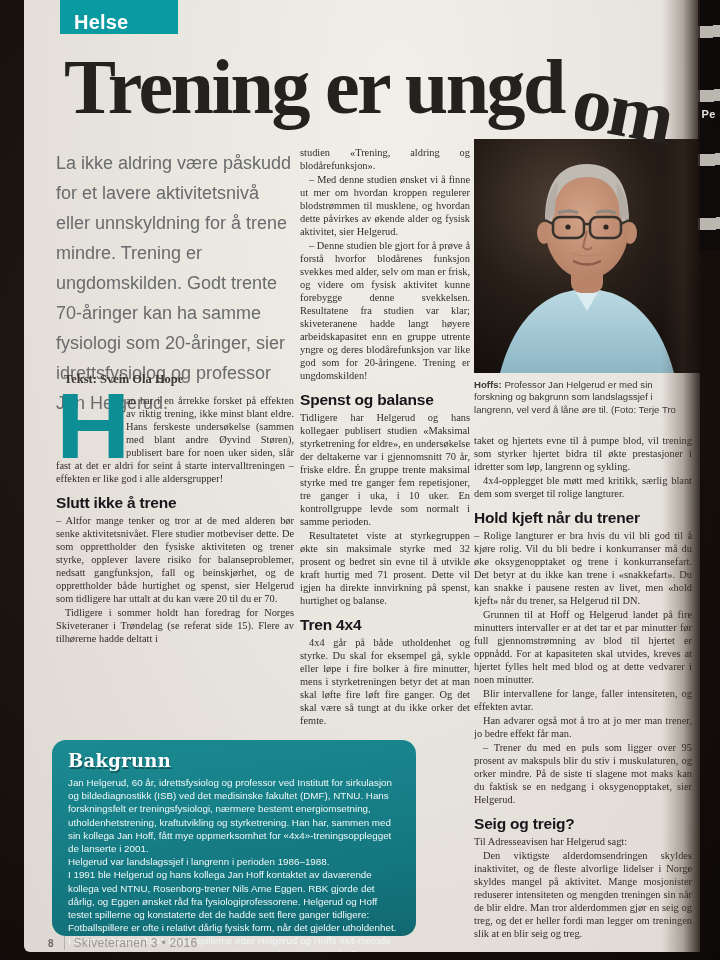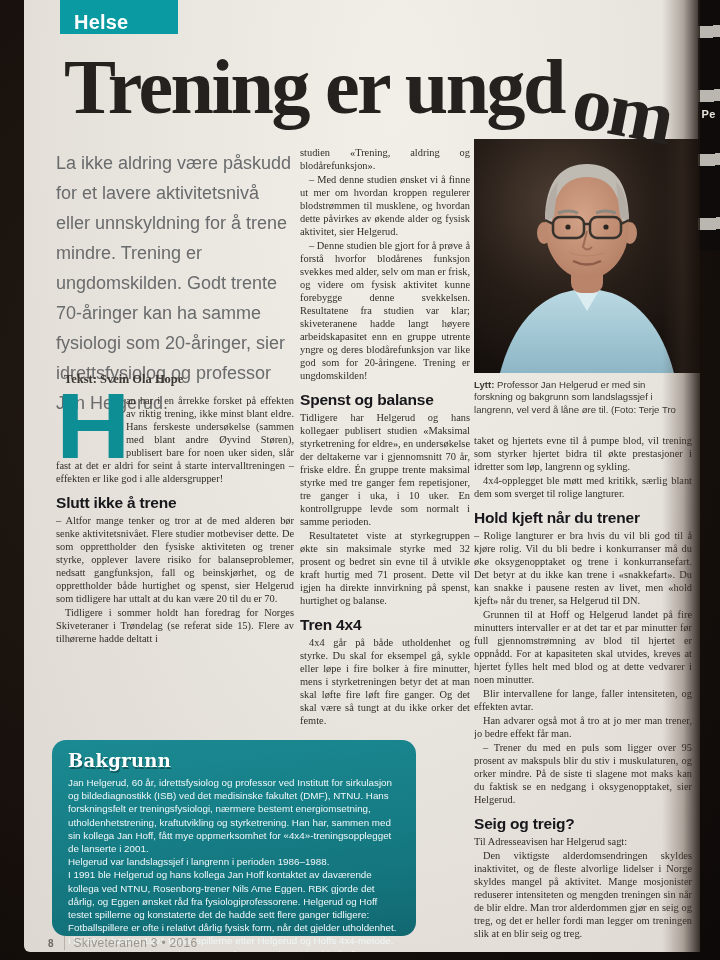--- a/index.html
+++ b/index.html
@@ -173,21 +173,21 @@
       <circle cx="94" cy="88" r="2.6" fill="#2d2620"></circle>
       <circle cx="132" cy="88" r="2.6" fill="#2d2620"></circle>
 
       <path d="M113,92 L109,108 Q113,113 118,108" stroke="#9c6c55" stroke-width="2" fill="none"></path>
 
       <path d="M99,122 Q113,129 127,122" stroke="#8c5c49" stroke-width="2.5" fill="none"></path>
       <path d="M96,114 Q113,120 130,114" stroke="#a97a60" stroke-width="1" fill="none" opacity=".5"></path>
     </svg>
   </div>
 
-  <div class="caption"><span class="cap-label">Lytt:</span><span> Professor Jan Helgerud er med sin forskning og bakgrunn som landslagssjef i langrenn, vel verd å låne øre til. (Foto: Terje Tro</span></div>
+  <div class="caption"><span class="cap-label">Hoffs:</span><span> Professor Jan Helgerud er med sin forskning og bakgrunn som landslagssjef i langrenn, vel verd å låne øre til. (Foto: Terje Tro</span></div>
 
   <div class="col" id="col3">
     <p>taket og hjertets evne til å pumpe blod, vil trening som styrker hjertet bidra til økte prestasjoner i idretter som løp, langrenn og sykling.</p>
     <p class="ind">4x4-opplegget ble møtt med kritikk, særlig blant dem som sverget til rolige langturer.</p>
     <h3>Hold kjeft når du trener</h3>
     <p>– Rolige langturer er bra hvis du vil bli god til å kjøre rolig. Vil du bli bedre i konkurranser må du øke oksygenopptaket og trene i konkurransefart. Det betyr at du ikke kan trene i «snakkefart». Du kan snakke i pausene resten av livet, men «hold kjeft» når du trener, sa Helgerud til DN.</p>
     <p class="ind">Grunnen til at Hoff og Helgerud landet på fire minutters intervaller er at det tar et par minutter før full gjennomstrømning av blod til hjertet er oppnådd. For at kapasiteten skal utvides, kreves at hjertet fylles helt med blod og at dette vedvarer i noen minutter.</p>
     <p class="ind">Blir intervallene for lange, faller intensiteten, og effekten avtar.</p>
     <p class="ind">Han advarer også mot å tro at jo mer man trener, jo bedre effekt får man.</p>
     <p class="ind">– Trener du med en puls som ligger over 95 prosent av makspuls blir du stiv i muskulaturen, og orker mindre. På de siste ti slagene mot maks kan du faktisk se en nedgang i oksygenopptaket, sier Helgerud.</p>

